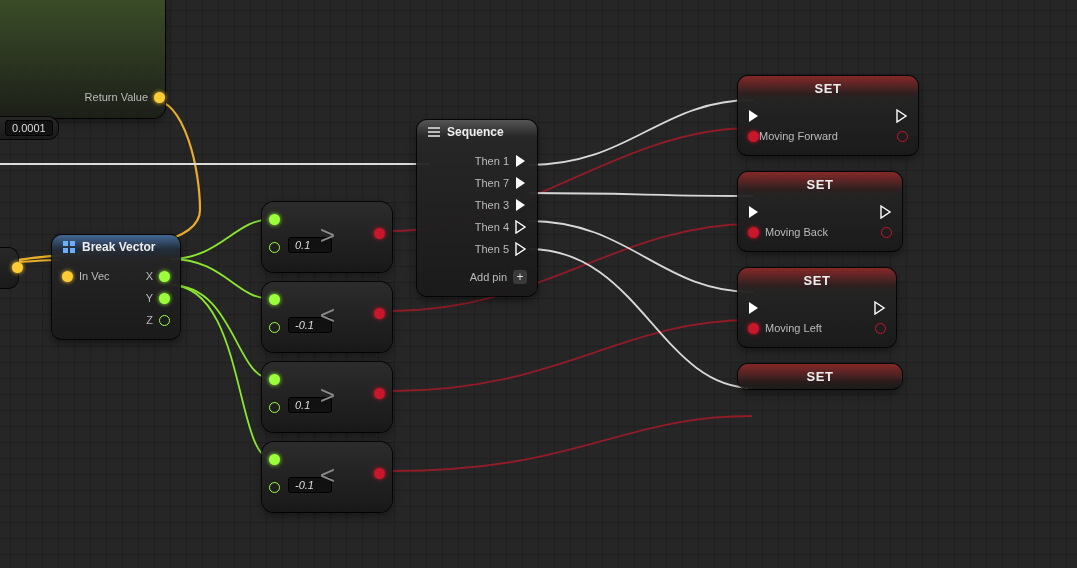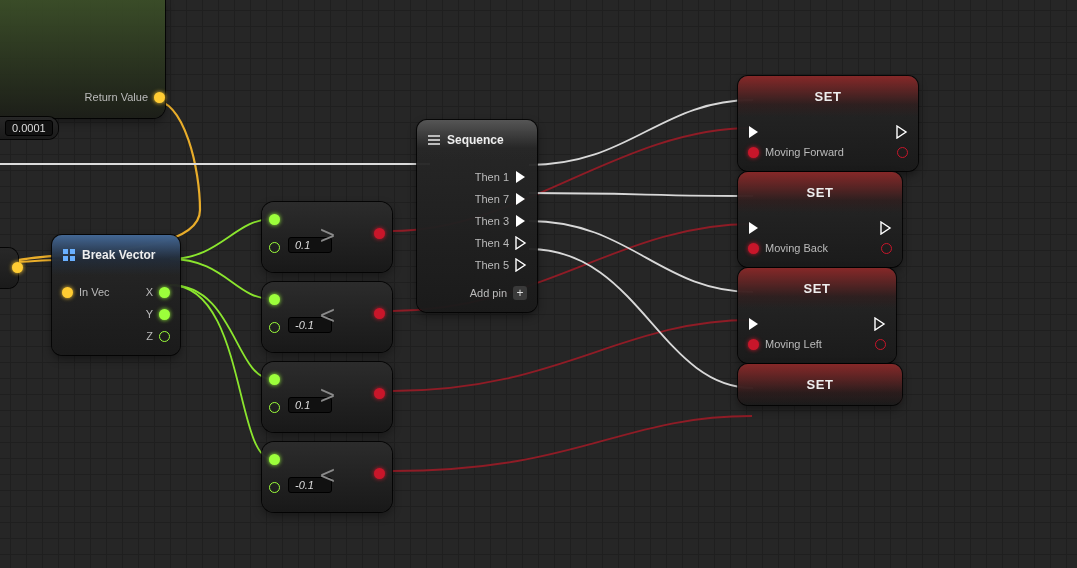--- a/index.html
+++ b/index.html
@@ -22,21 +22,21 @@
   }
   svg.wires{position:absolute;inset:0;pointer-events:none}
   .node{
     position:absolute;border-radius:10px;
     background:linear-gradient(180deg,rgba(40,40,40,.96),rgba(26,26,26,.96));
     box-shadow:0 0 0 1px rgba(0,0,0,.8),0 4px 10px rgba(0,0,0,.45);
   }
   .node .body{padding:6px 10px 8px 10px}
   .hdr{
     display:flex;align-items:center;gap:6px;
-    padding:13px 10px;border-radius:10px 10px 0 0;
+    padding:5px 10px;border-radius:10px 10px 0 0;
     font-weight:600;color:#eee;font-size:12px;
   }
   .hdr.blue{background:linear-gradient(180deg,rgba(70,110,160,.9),rgba(32,48,70,.6) 60%,rgba(24,24,24,0))}
   .hdr.grey{background:linear-gradient(180deg,rgba(90,90,90,.9),rgba(40,40,40,.5) 70%,rgba(24,24,24,0))}
   .hdr.red{background:linear-gradient(180deg,rgba(150,40,40,.85),rgba(60,24,24,.4) 70%,rgba(24,24,24,0))}
   .hdr-ico{width:14px;height:14px;display:inline-block}
   .row{display:flex;align-items:center;gap:6px;min-height:22px}
   .row.right{justify-content:flex-end}
   .row.between{justify-content:space-between}
   .pin{width:11px;height:11px;border-radius:50%;display:inline-block;box-shadow:0 0 4px currentColor}
@@ -253,21 +253,21 @@
             <polygon points="1,1 10,7 1,13" fill="#fff"></polygon>
           </svg>
         </span>
       <span class="exec">
           <svg width="12" height="14">
             <polygon points="1,1 10,7 1,13" fill="none" stroke="#fff" stroke-width="1.4"></polygon>
           </svg>
         </span>
     </div>
     <div class="row between">
-      <span style="display:flex;align-items:center;gap:6px">
+      <span style="display:flex;align-items:center;">
         <span class="pin solid c-bool"></span>
         <span class="lbl">Moving Forward</span>
       </span>
       <span class="pin hollow c-bool"></span>
     </div>
   </div>
 </div>
 
 <div class="node" style="left:738px;top:172px;width:164px">
   <div class="hdr red" style="justify-content:center">

